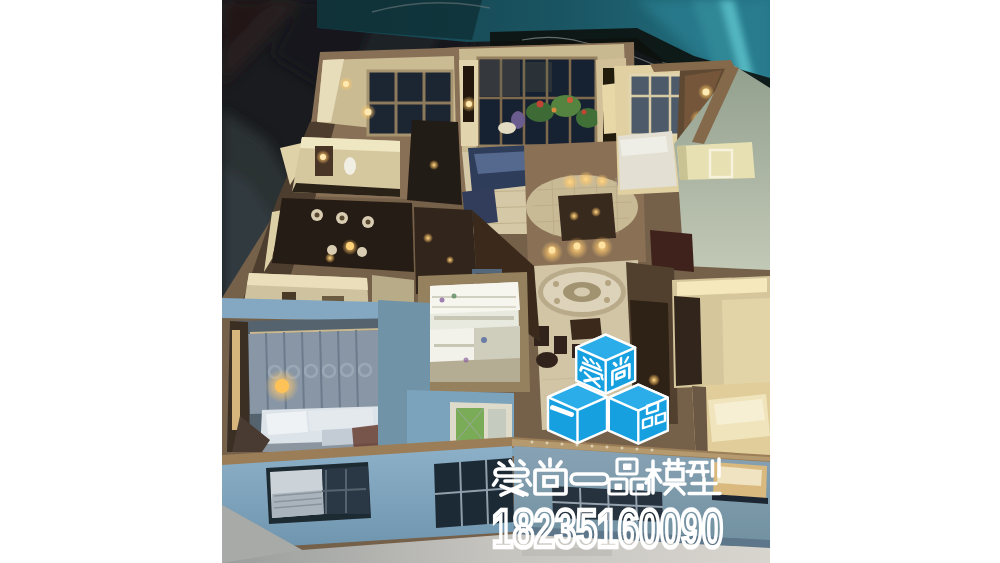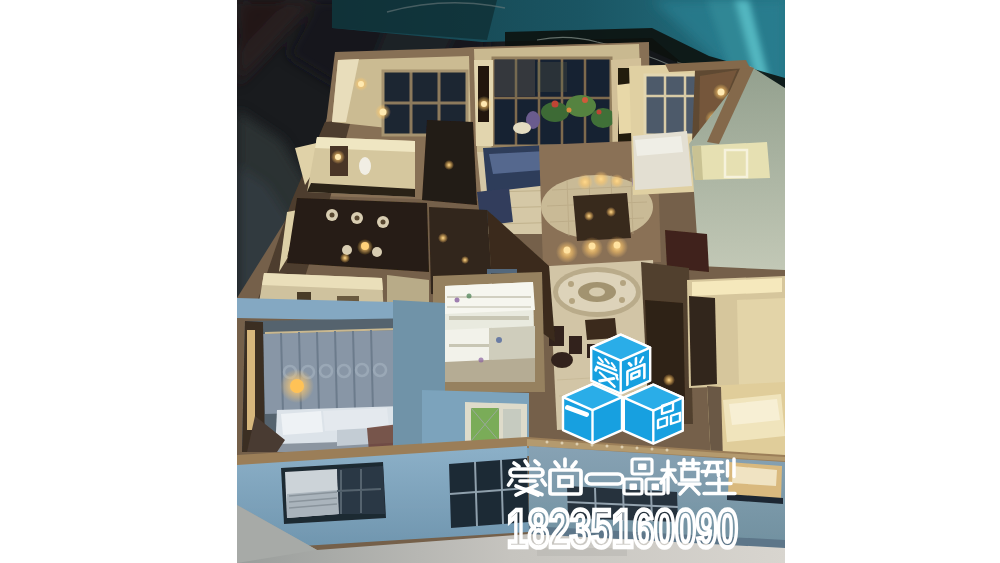--- a/index.html
+++ b/index.html
@@ -1,16 +1,16 @@
 <!DOCTYPE html>
 <html><head>
 <meta charset="utf-8">
 <style>
 html,body{margin:0;padding:0;background:#ffffff;width:1000px;height:563px;overflow:hidden}
-#photo{position:absolute;left:237px;top:0;width:647px;height:563px}
+#photo{position:absolute;left:222px;top:0;width:647px;height:563px}
 </style>
 </head>
 <body>
 <div id="photo">
 <svg width="548" height="563" viewBox="0 0 548 563">
 <defs>
 <linearGradient id="teal" x1="0" y1="0" x2="1" y2="0">
 <stop offset="0" stop-color="#154049"></stop>
           <stop offset="0.55" stop-color="#1a5563"></stop>
           <stop offset="1" stop-color="#257484"></stop>

